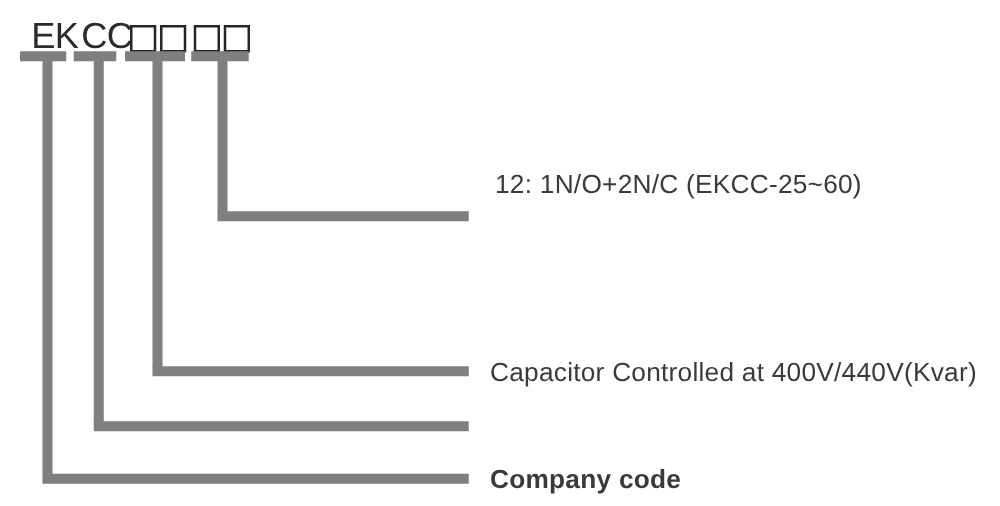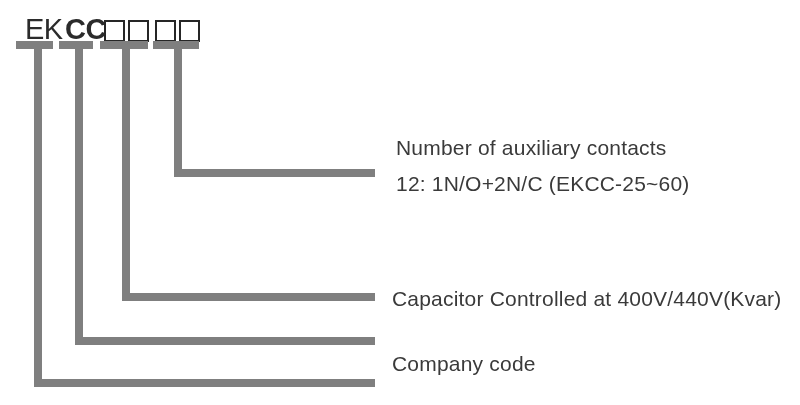--- a/index.html
+++ b/index.html
@@ -23,21 +23,21 @@
   .code-seg {
     position: absolute;
     top: 2px;
     font-size: 29px;
     letter-spacing: -0.5px;
     color: var(--code-text);
     line-height: 30px;
     white-space: nowrap;
   }
   .seg-prefix { left: 13px; }
-  .seg-series { left: 53px; font-weight: bold; }
+  .seg-series { left: 53px; }
   .box-group { position: absolute; top: 8px; height: 22px; display: flex; gap: 3px; }
   .box-group-1 { left: 92px; }
   .box-group-2 { left: 143px; }
   .code-box {
     width: 21px; height: 22px;
     border: 2px solid var(--box-border);
     background: var(--bg);
   }
   
   .underline { position: absolute; top: 33px; height: 2px; background: var(--line); }
@@ -61,21 +61,21 @@
     position: absolute;
     left: 380px;
     font-size: 21px;
     letter-spacing: 0.2px;
     color: var(--text);
     white-space: nowrap;
   }
   .label-aux { top: 118px; line-height: 27.5px; }
   .label-controlled { top: 275px; line-height: 24px; }
   .label-switching  { top: 320px; line-height: 24px; }
-  .label-company    { top: 340px; line-height: 24px; }
+  .label-company    { top: 360px; line-height: 24px; font-weight: bold; }
 </style>
 </head>
 <body>
 
 <div class="canvas">
 
   <span class="code-seg seg-prefix">EK</span>
   <span class="code-seg seg-series">CC</span>
   <div class="box-group box-group-1">
       <div class="code-box"></div>
@@ -94,19 +94,18 @@
   <div class="vline v-1"></div>
   <div class="vline v-2"></div>
   <div class="vline v-3"></div>
   <div class="vline v-4"></div>
   <div class="hline h-1"></div>
   <div class="hline h-2"></div>
   <div class="hline h-3"></div>
   <div class="hline h-4"></div>
 
   <div class="label label-aux">
-    <div>Number of auxiliary contacts</div>
     <div>12: 1N/O+2N/C (EKCC-25~60)</div>
   </div>
   <div class="label label-controlled">Capacitor Controlled at 400V/440V(Kvar)</div>
   <div class="label label-company">Company code</div>
 
 </div>
 
 </body></html>

